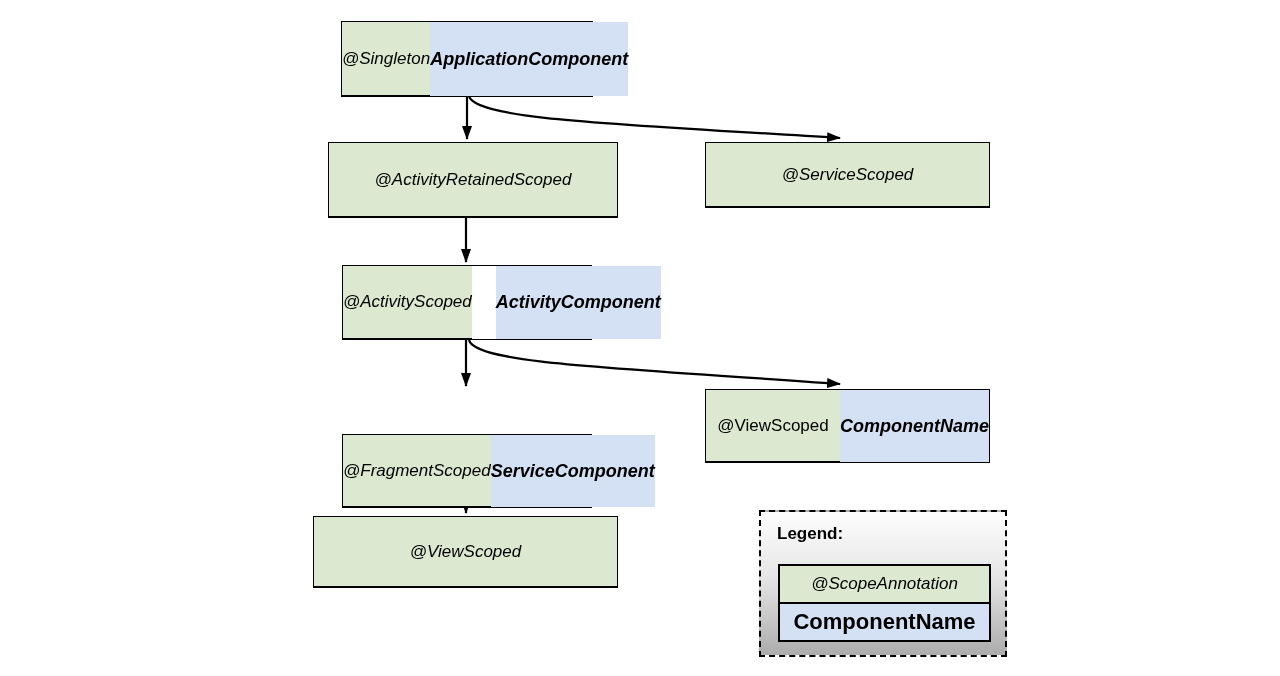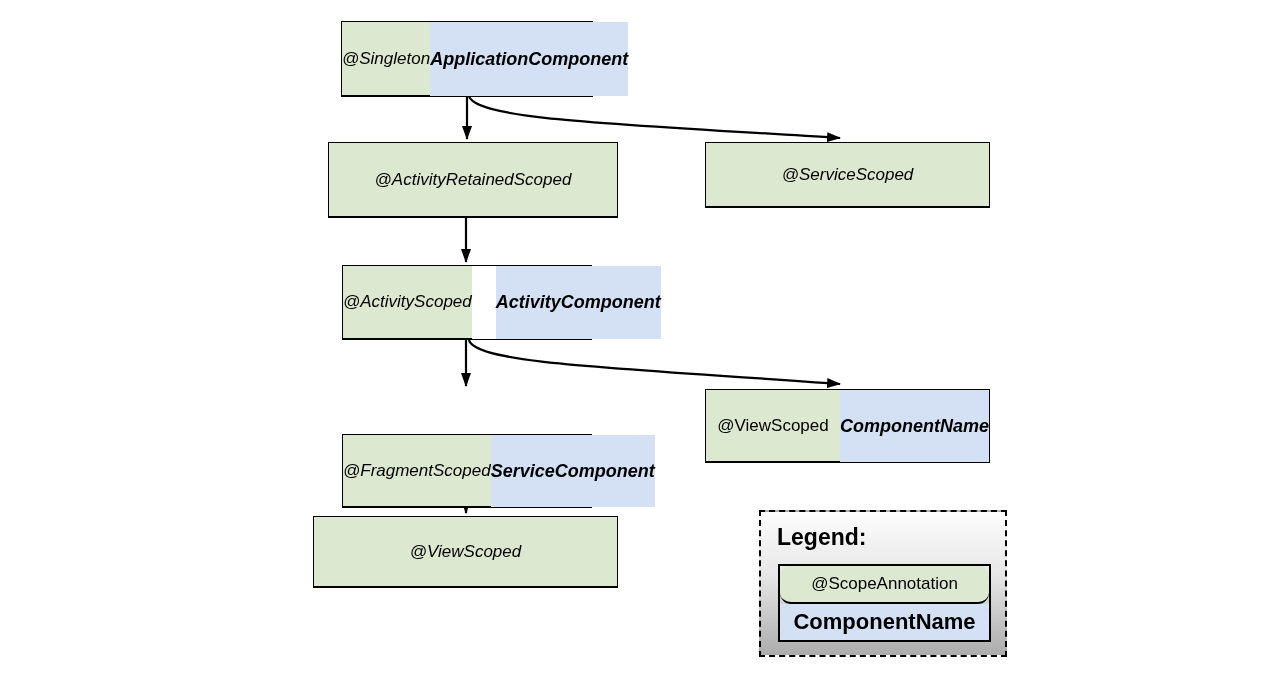--- a/index.html
+++ b/index.html
@@ -58,41 +58,41 @@
     left: 759px; top: 510px;
     width: 248px; height: 147px;
     box-sizing: border-box;
     border: 2px dashed #000000;
     background: linear-gradient(180deg, #fdfdfd 0%, #e6e6e6 45%, #acacac 100%);
   }
   .legend-title {
     position: absolute;
     left: 16px; top: 12px;
     font-weight: bold;
-    font-size: 23px;
+    font-size: 17px;
     color: #000000;
   }
   .legend-sample {
     position: absolute;
     left: 17px; top: 52px;
     width: 213px; height: 78px;
     border: 2px solid #000000;
     box-sizing: border-box;
     display: flex;
     flex-direction: column;
   }
   .legend-sample .scope {
     flex: 1;
     background: #dde8d0;
     border-bottom: 2px solid #000000;
     display: flex;
     align-items: center;
     justify-content: center;
+    font-style: italic;
     font-size: 17px;
-    border-radius: 11px;
   }
   .legend-sample .comp {
     flex: 1;
     background: #d4e1f5;
     display: flex;
     align-items: center;
     justify-content: center;
     font-weight: bold;
     font-size: 22px;
   }

